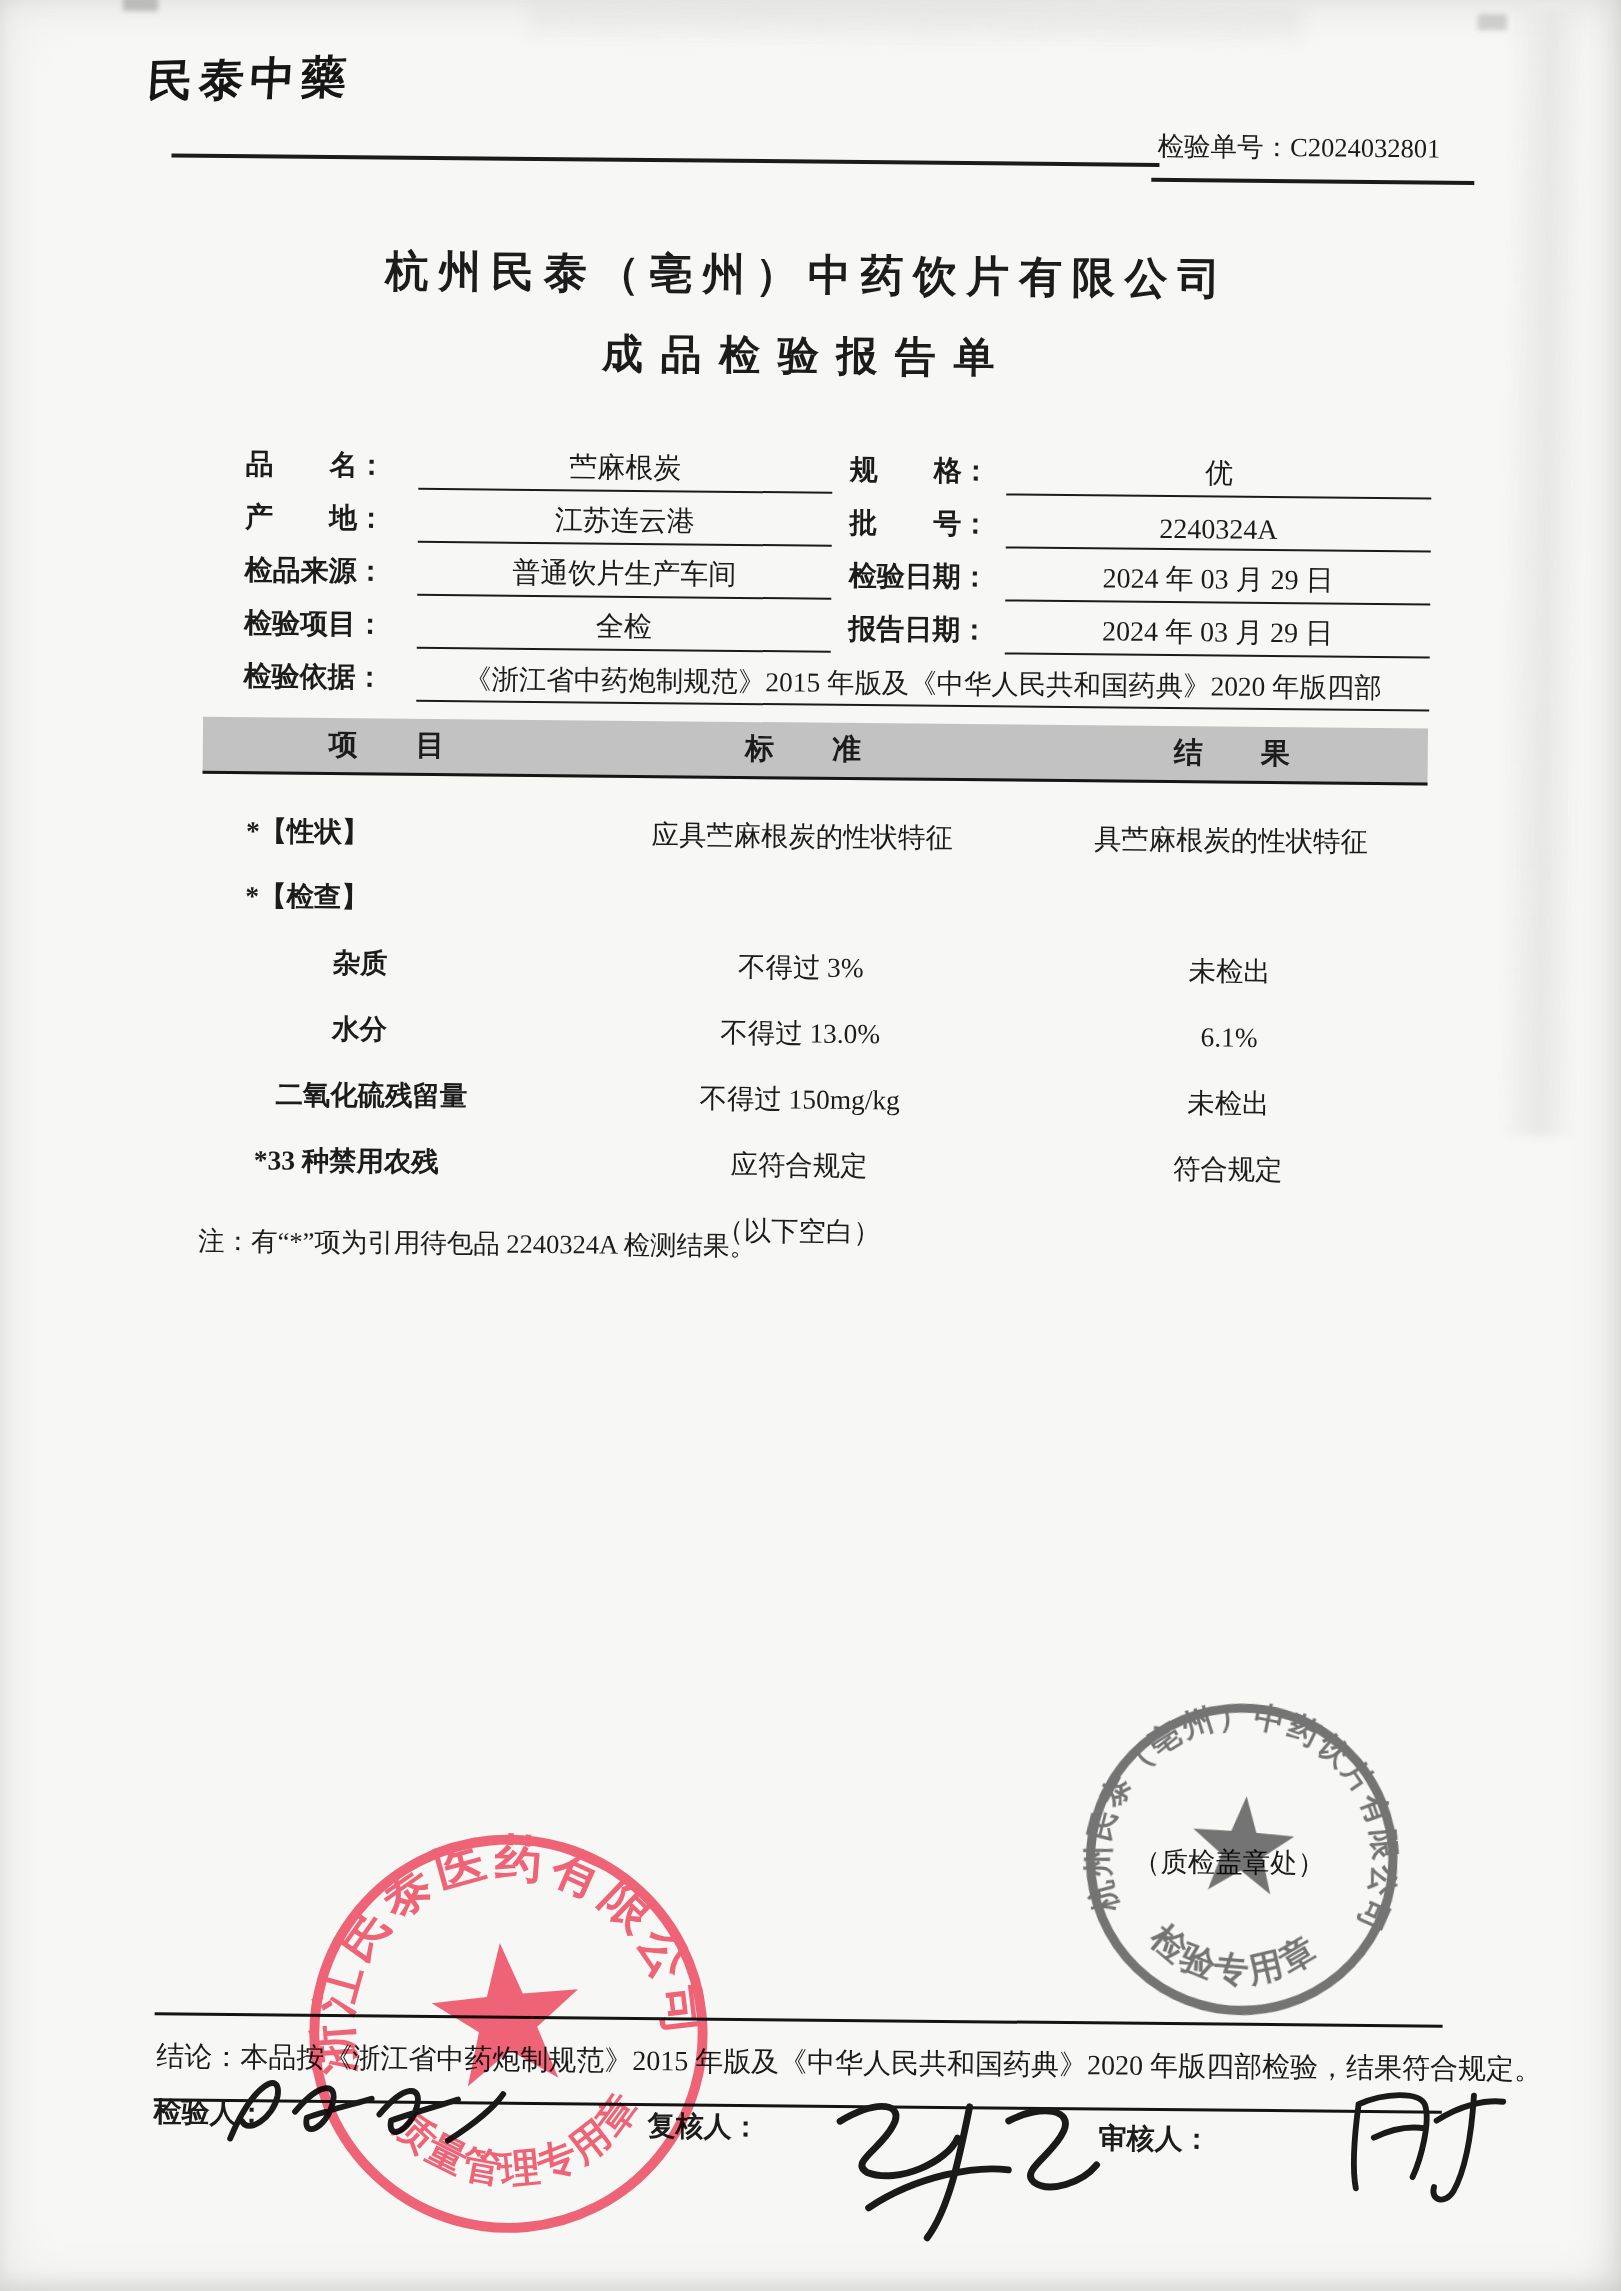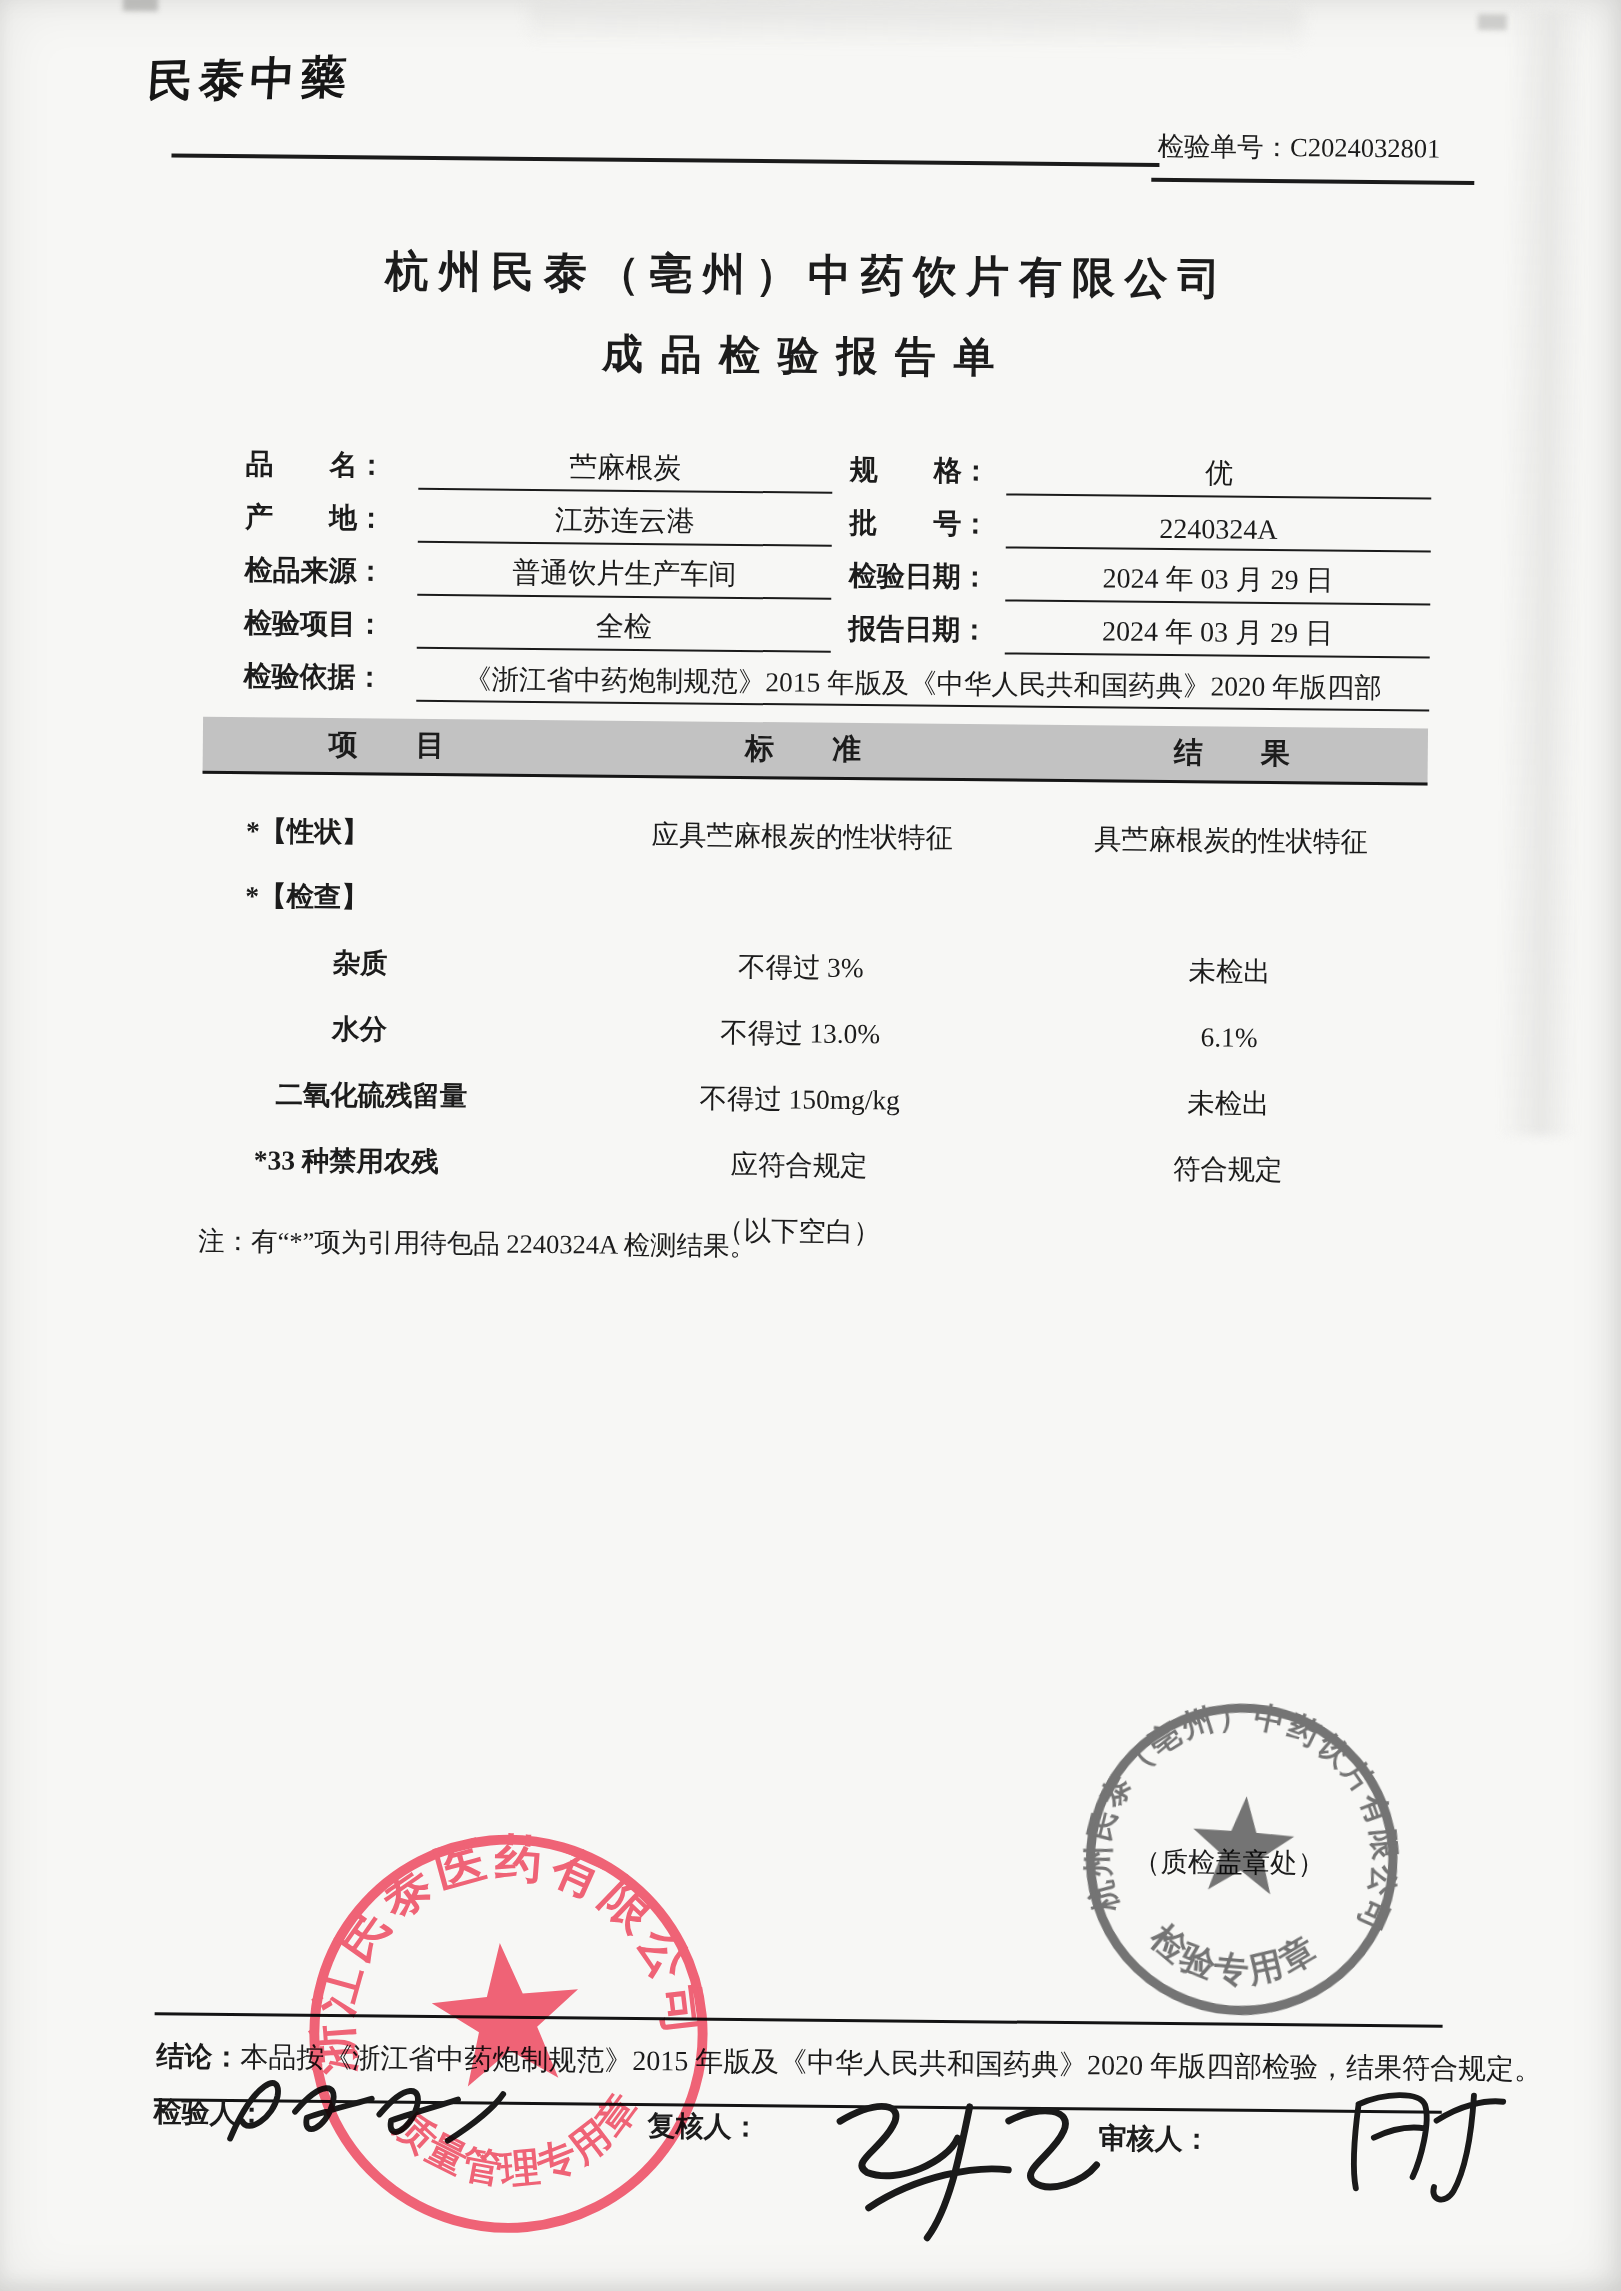--- a/index.html
+++ b/index.html
@@ -61,21 +61,21 @@
   .tr2 { width:32%; text-align:center; }
   .mt1 { margin-top:25.5px; }
   .mt2 { margin-top:3.9px; }
 
   .note { left:210px; top:1227px; font-size:26.5px; }
 
   
   .conclusion { left:174px; top:2017px; width:1288px;
     border-top:3.4px solid #141414; border-bottom:3.4px solid #141414;
     padding:21.6px 3.9px 23.5px 2px; font-size:28px; white-space:nowrap; }
-  .conclusion .clabel { font-weight:bold;text-align:center; }
+  .conclusion .clabel { font-weight:normal;text-align:center; }
 
   .signer { font-size:28px; font-weight:bold; white-space:nowrap; }
   .s1 { left:174px; top:2098px; } .s2 { left:668px; top:2107px; } .s3 { left:1119px; top:2115px; }
   .sig { position:absolute; }
   .sig path { fill:none; stroke:#1a1a1a; stroke-linecap:round; stroke-linejoin:round; }
   .sig1 { left:233px; top:2056px; }
   .sig2 { left:831px; top:2076px; }
   .sig3 { left:1355px; top:2070px; }
 
   

